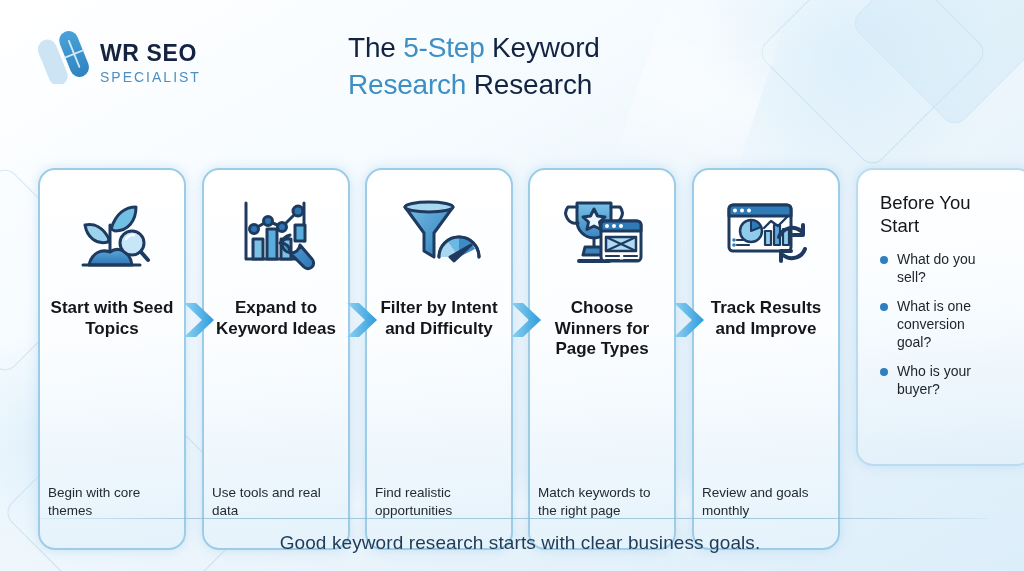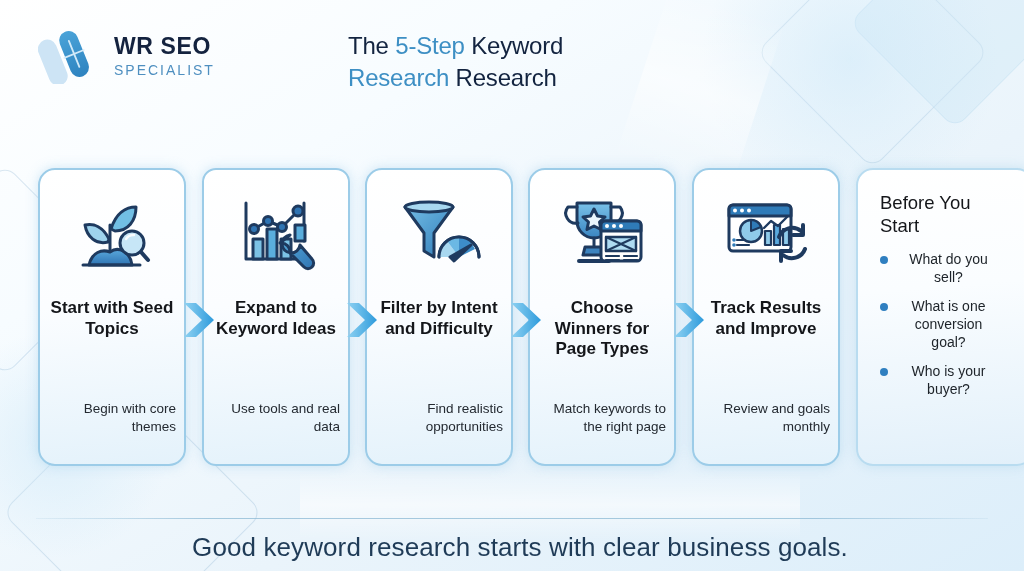--- a/index.html
+++ b/index.html
@@ -46,22 +46,21 @@
   .header {
     position: absolute;
     top: 0; left: 0; right: 0;
     height: 150px;
   }
 
   .logo-wrap {
     position: absolute;
     left: 38px; top: 28px;
     display: flex;
-    align-items: center;
-    gap: 14px;
+    align-items: flex-end;
   }
   .logo-mark { width: 62px; height: 56px; flex: none; }
   .logo-text { line-height: 1; }
   .logo-title {
     font-size: 23px;
     font-weight: 700;
     letter-spacing: 0.6px;
     color: #14233f;
   }
   .logo-sub {
@@ -69,49 +68,49 @@
     font-weight: 400;
     letter-spacing: 2.0px;
     color: #4e8fc0;
     margin-top: 5px;
   }
 
   .page-title {
     position: absolute;
     left: 348px; top: 30px;
     width: 400px;
-    font-size: 24px;
+    font-size: 28px;
     font-weight: 400;
     line-height: 1.32;
     color: #132440;
     letter-spacing: -0.2px;
   }
   .page-title .accent { color: #3d8fc4; }
 
   
   .cards {
     position: absolute;
     left: 0; top: 168px;
     width: 1024px;
     height: 300px;
   }
 
   .card {
     position: absolute;
     top: 0;
     width: 148px;
-    height: 298px;
+    height: 382px;
     border: 2px solid #9ccce8;
     border-radius: 17px;
     background: linear-gradient(175deg, #ffffff 0%, #fbfdff 45%, #e4f2fb 100%);
     box-shadow: 0 0 12px rgba(150,200,230,0.42);
     padding-left: 13px;
   }
   .card.c1 { left: 38px; }
-  .card.c2 { left: 202px; border-radius: 14px; }
+  .card.c2 { left: 202px; }
   .card.c3 { left: 365px; }
   .card.c4 { left: 528px; }
   .card.c5 { left: 692px; }
 
   .card-icon {
     position: absolute;
     top: 22px; left: 0; right: 0;
     height: 86px;
     display: flex;
     align-items: center;
@@ -125,21 +124,21 @@
     text-align: center;
     font-size: 17px;
     font-weight: 700;
     line-height: 1.22;
     color: #14161a;
   }
 
   .card-desc {
     position: absolute;
     bottom: 28px; left: 8px; right: 8px;
-    text-align: right;
+    text-align: left;
     font-size: 13.5px;
     font-weight: 400;
     line-height: 1.32;
     color: #242a31;
   }
 
   
   .arrow {
     position: absolute;
     top: 132px;
@@ -173,21 +172,20 @@
   }
   .side-list { list-style: none; }
   .side-item {
     position: relative;
     padding-left: 17px;
     margin-bottom: 11px;
     font-size: 14px;
     line-height: 1.28;
     color: #1d2329;
     max-width: 120px;
-    text-align: center;
   }
   .side-item .dot {
     position: absolute;
     left: 0; top: 5px;
     width: 8px; height: 8px;
     border-radius: 50%;
     background: #2f7fc0;
   }
 
   
@@ -196,21 +194,21 @@
     left: 36px; right: 36px;
     top: 518px;
     height: 1px;
     background: linear-gradient(90deg, rgba(150,190,215,0.15) 0%, rgba(140,185,212,0.75) 18%, rgba(140,185,212,0.75) 82%, rgba(150,190,215,0.15) 100%);
   }
   .footer-text {
     position: absolute;
     left: 0; right: 0;
     top: 532px;
     text-align: center;
-    font-size: 26px;
+    font-size: 19px;
     font-weight: 400;
     color: #1f3b57;
     letter-spacing: 0.1px;
     padding-left: 16px;
   }
 </style>
 </head>
 <body>
 
 <div id="stage">

